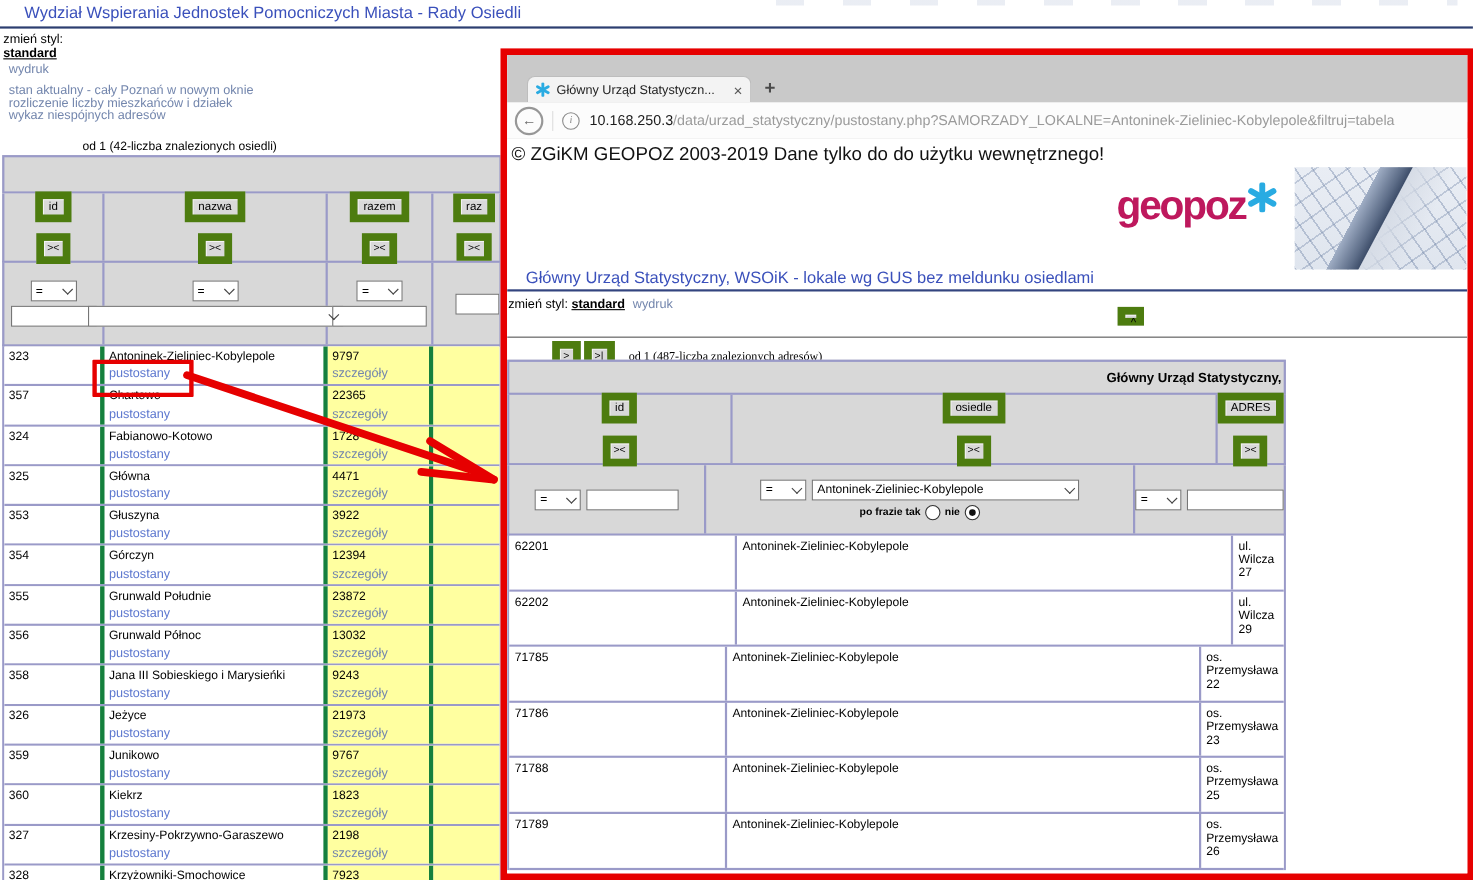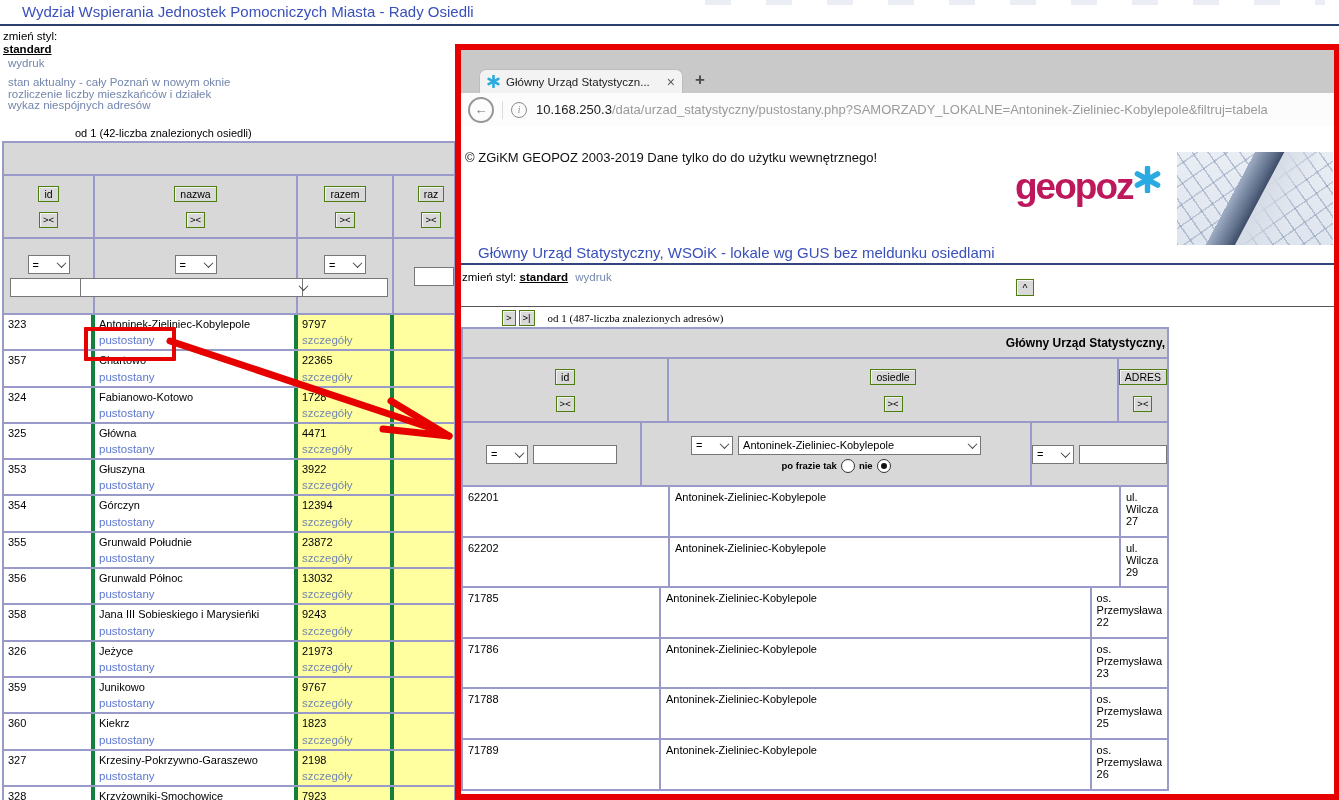--- a/index.html
+++ b/index.html
@@ -24,21 +24,21 @@
   .bgt-filters{display:flex;height:74px;background:#d8d8d8;border-left:2px solid #9a9ac8;border-right:2px solid #9a9ac8;border-bottom:2px solid #9a9ac8;}
   .bgt-rows{border-left:2px solid #9a9ac8;border-right:2px solid #9a9ac8;}
   .bgc-id{width:91px;}
   .bgc-nazwa{width:203px;}
   .bgc-razem{width:96px;}
   .bgc-c4{flex:1;overflow:hidden;}
   .bgt-header>div,.bgt-filters>div{border-right:2px solid #9a9ac8;display:flex;flex-direction:column;align-items:center;justify-content:center;box-sizing:border-box;}
   .bgt-header>div:last-child,.bgt-filters>div:last-child{border-right:none;}
   .bgt-header>div{gap:10px;}
 
-  .btn{background:#d9d9d9;border:1px solid #4d7c0f;box-shadow:inset 1px 1px 0 #f4f4f4;
+  .btn{background:#d9d9d9;border:7px solid #4d7c0f;box-shadow:inset 1px 1px 0 #f4f4f4;
        font-size:10.5px;font-family:"Liberation Sans",sans-serif;padding:1px 5px;line-height:12px;color:#000;}
   .mini{font-size:9.5px;padding:1px 3px;}
 
   .sel{display:inline-flex;align-items:center;justify-content:space-between;background:#fff;
        border:1px solid #767676;height:19px;box-sizing:border-box;padding:0 4px;font-size:11px;}
   .chev{width:6px;height:6px;border-right:1.5px solid #444;border-bottom:1.5px solid #444;
         transform:rotate(45deg) translate(-1px,-1px);flex:none;margin-left:4px;}
   .inp{background:#fff;border:1px solid #767676;height:19px;box-sizing:border-box;display:inline-block;}
   .w42{width:42px;}
 
@@ -67,21 +67,21 @@
           display:flex;align-items:center;}
   .backbtn{width:22px;height:22px;border-radius:50%;border:2px solid #979797;color:#6e6e6e;flex:none;
            display:flex;align-items:center;justify-content:center;font-size:13px;margin-left:7px;}
   .vsep{width:1px;height:18px;background:#dcdcdc;margin:0 8px;flex:none;}
   .infoicon{width:14px;height:14px;border-radius:50%;border:1px solid #8a8a8a;color:#8a8a8a;flex:none;
             display:flex;align-items:center;justify-content:center;font-size:9.5px;font-style:italic;font-family:"Liberation Serif",serif;}
   .url{margin-left:9px;font-size:13px;color:#9a9a9a;white-space:nowrap;overflow:hidden;}
   .url .host{color:#1c1c1c;}
 
   .content{position:absolute;left:0;top:76px;right:0;bottom:0;background:#fff;overflow:hidden;font-size:11px;}
-  .copyright{position:absolute;left:4px;top:24px;font-size:13px;color:#111;}
+  .copyright{position:absolute;left:4px;top:4px;font-size:17px;color:#111;}
   .logo{position:absolute;left:554px;top:44px;display:flex;align-items:flex-start;}
   .logo-text{font-size:37px;font-weight:bold;color:#be185d;letter-spacing:-2px;line-height:34px;}
   .logo-star{margin-left:2px;margin-top:-4px;}
   .photo{position:absolute;left:716px;top:26px;width:156px;height:93px;
      background:
       linear-gradient(118deg,rgba(255,255,255,0) 38%,#9fadc4 38%,#5d6d88 48%,#3f4f6b 52%,#d6dce6 52.5%,rgba(230,235,242,0) 72%),
       repeating-linear-gradient(55deg,rgba(110,130,165,.4) 0 1.5px,rgba(0,0,0,0) 1.5px 13px),
       repeating-linear-gradient(-35deg,rgba(110,130,165,.35) 0 1.5px,rgba(0,0,0,0) 1.5px 17px),
       linear-gradient(#e9edf4,#dfe5ee);}
   .ov-heading{position:absolute;left:17px;top:118px;font-size:15px;color:#3a50bb;white-space:nowrap;}

